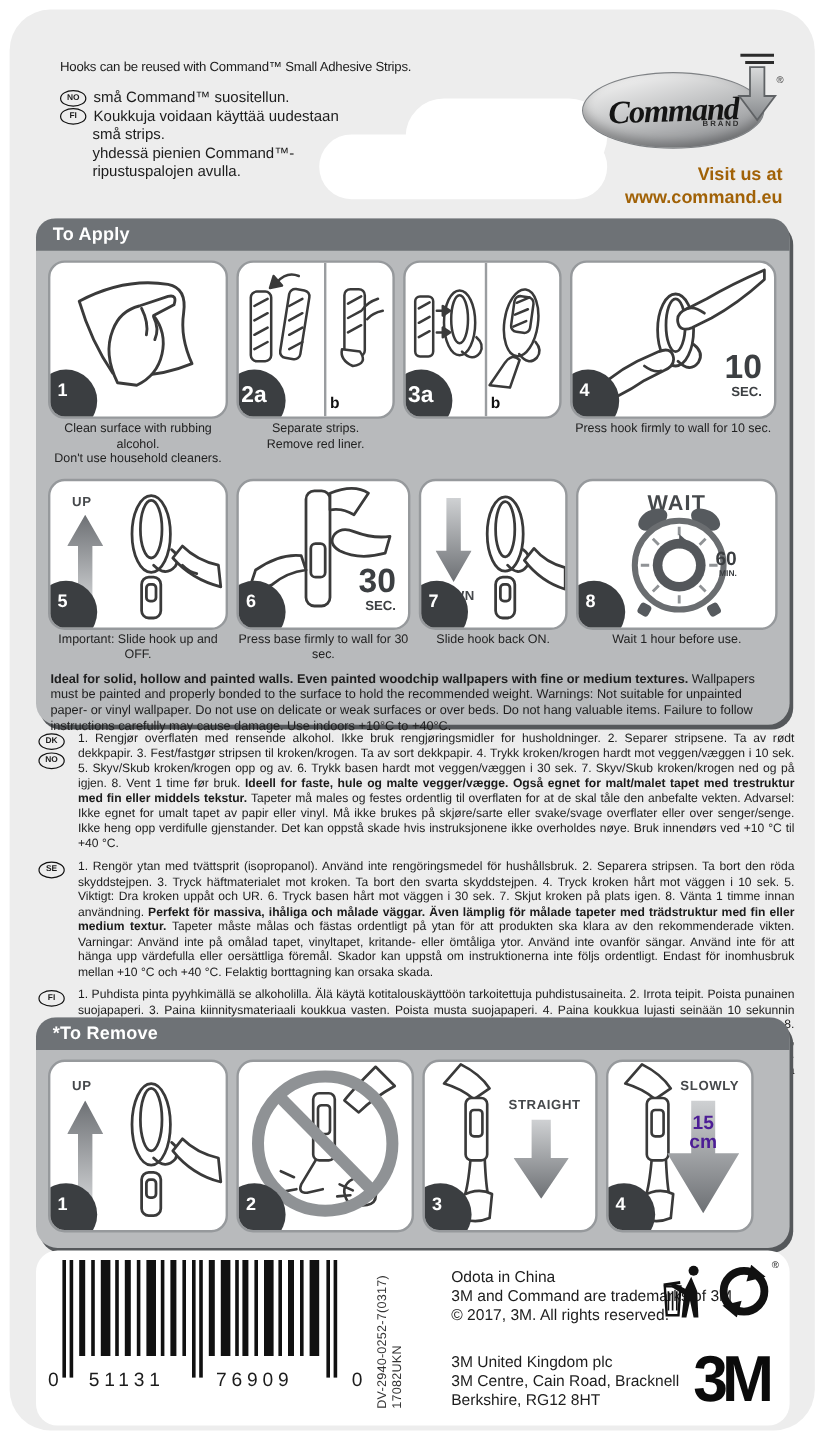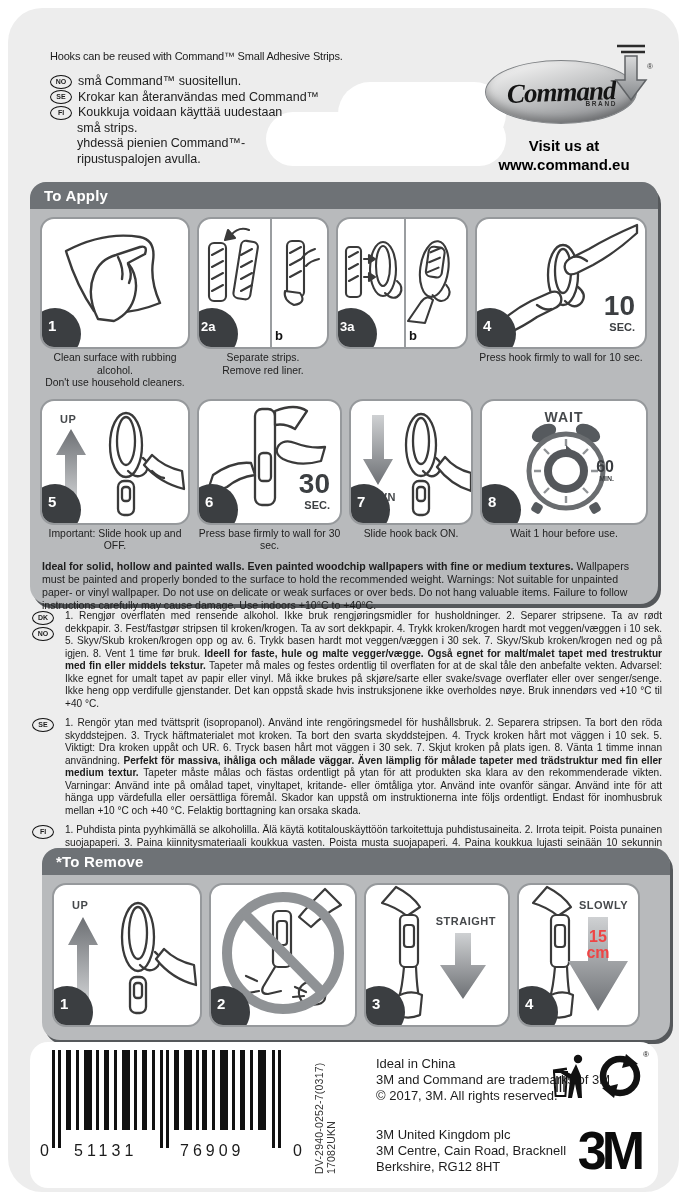--- a/index.html
+++ b/index.html
@@ -16,43 +16,43 @@
   .hline{display:flex;align-items:center;}
   .hline.cont{padding-left:27px;}
   .lbadge{flex:0 0 auto;display:inline-block;width:20px;height:12px;border:1.3px solid #111;border-radius:50%;font-size:7px;font-weight:bold;line-height:12px;text-align:center;margin-right:6px;}
   .brand{position:absolute;left:468px;top:48px;width:176px;text-align:center;}
   .logo-wrap{position:relative;width:158px;height:68px;margin:0 auto;}
   .logo-oval{position:absolute;left:0;top:4px;width:150px;height:62px;border-radius:50%;border:1.5px solid #7e8184;background:linear-gradient(165deg,#ececec 15%,#c7c8c9 45%,#8f9194 90%);box-shadow:inset 0 -5px 9px rgba(0,0,0,.28);display:flex;align-items:center;justify-content:center;}
   .logo-text{font-family:"Liberation Serif",serif;font-style:italic;font-weight:bold;font-size:27px;color:#141414;transform:rotate(-2deg);letter-spacing:-1px;}
   .logo-brand{position:absolute;right:26px;top:44px;font-size:6.5px;font-weight:bold;letter-spacing:1.6px;color:#2e2e2e;}
   .logo-arrow{position:absolute;right:-8px;top:-12px;}
   .logo-reg{position:absolute;right:-10px;top:6px;font-size:8px;color:#333;}
-  .visit{margin-top:12px;font-size:15px;font-weight:bold;line-height:19px;color:#000000;}
+  .visit{margin-top:12px;font-size:15px;font-weight:bold;line-height:19px;color:#a16207;text-align:right;}
 
   
   .graybox{position:absolute;left:22px;width:628px;background:#b8babc;border-radius:18px;box-shadow:3px 4px 0 #55585b;}
   .graybar{height:27px;background:#6e7276;border-radius:16px 16px 0 0;color:#fff;font-weight:bold;font-size:15px;display:flex;align-items:center;padding-left:14px;letter-spacing:.2px;}
   .sec-apply{top:174px;height:422px;}
-  .sec-remove{top:840px;height:192px;margin-left:12px;}
+  .sec-remove{top:840px;height:192px;}
   .prow{display:flex;gap:7px;padding:8px 10px 0 10px;}
   .pcol{display:flex;flex-direction:column;}
   .panel{position:relative;background:#fff;border:2px solid #96999c;border-radius:14px;overflow:hidden;}
   .cap{text-align:center;font-size:10.4px;line-height:12.5px;padding:3px 0 1px 0;color:#222;white-space:pre-line;}
   .badge{position:absolute;left:-13px;bottom:-13px;width:52px;height:52px;border-radius:50%;background:#3b3e41;}
   .badge span{position:absolute;left:19px;top:9px;color:#fff;font-weight:bold;font-size:15px;}
-  .badge.wide span{left:15px;font-size:13px;top:11px;}
+  .badge.wide span{left:15px;font-size:19px;top:11px;}
   .half-divider{position:absolute;top:0;bottom:0;width:2px;background:#9a9da0;}
   .sublabel{position:absolute;bottom:4px;font-weight:bold;font-size:13px;color:#111;}
   .dirlabel{position:absolute;font-weight:bold;font-size:11px;color:#45484b;letter-spacing:.5px;}
   .bignum{position:absolute;font-weight:bold;color:#3c3f42;font-size:28px;line-height:26px;text-align:right;}
   .unit{position:absolute;font-weight:bold;color:#3c3f42;font-size:11px;text-align:right;}
   .apply-note{margin:6px 12px 0 12px;font-size:10.6px;line-height:13.2px;color:#1d1d1d;}
   .clock-txt{position:absolute;text-align:right;color:#3a3d40;font-weight:bold;}
-  .waitlabel{position:absolute;font-weight:bold;font-size:14px;color:#45484b;letter-spacing:1px;}
-  .arrow15{position:absolute;color:#ef4444;font-weight:bold;font-size:16px;line-height:15px;text-align:center;}
+  .waitlabel{position:absolute;font-weight:bold;font-size:18px;color:#45484b;letter-spacing:1px;}
+  .arrow15{position:absolute;color:#4c1d95;font-weight:bold;font-size:16px;line-height:15px;text-align:center;}
 
   
   .langs{position:absolute;left:24px;top:602px;width:630px;}
   .para{display:flex;gap:5px;margin-bottom:7px;}
   .para-badges{flex:0 0 23px;display:flex;flex-direction:column;gap:2px;align-items:center;padding-top:1px;}
   .para-text{flex:1;font-size:10.1px;line-height:12.5px;text-align:justify;color:#1b1b1b;}
 
   
   .footband{position:absolute;left:22px;top:1034px;width:628px;height:146px;background:#fff;border-radius:18px;}
   .barcode{position:absolute;left:14px;top:8px;width:258px;height:126px;}
@@ -70,24 +70,20 @@
 
 <div class="card">
   <div class="slot-a"></div>
   <div class="slot-b"></div>
 
   <div class="head-title">Hooks can be reused with Command™ Small Adhesive Strips.</div>
   <div class="head-lines">
     <div class="hline">
         <span class="lbadge">NO</span>
         <span>små Command™ suositellun.</span>
-      </div>
-    <div class="hline">
-        <span class="lbadge">SE</span>
-        <span>Krokar kan återanvändas med Command™</span>
       </div>
     <div class="hline">
         <span class="lbadge">FI</span>
         <span>Koukkuja voidaan käyttää uudestaan</span>
       </div>
     <div class="hline cont">
         <span>små strips.</span>
       </div>
     <div class="hline cont">
         <span>yhdessä pienien Command™-</span>
@@ -504,21 +500,21 @@
       <span class="bdigit" style="left:134px;bottom:16px">76909</span>
       <span class="bdigit" style="right:-2px;bottom:16px;letter-spacing:0">0</span>
     </div>
 
     <div class="sidecode">
       <div>DV-2940-0252-7(0317)</div>
       <div>17082UKN</div>
     </div>
 
     <div class="foot-text">
-      <div>Ideal in China</div>
+      <div>Odota in China</div>
       <div>3M and Command are trademarks of 3M</div>
       <div>© 2017, 3M. All rights reserved.</div>
       <div class="grp2">3M United Kingdom plc</div>
       <div>3M Centre, Cain Road, Bracknell</div>
       <div>Berkshire, RG12 8HT</div>
     </div>
 
     <div class="foot-icons">
       <svg width="38" height="46" viewBox="0 0 38 46">
         <g fill="#111">

